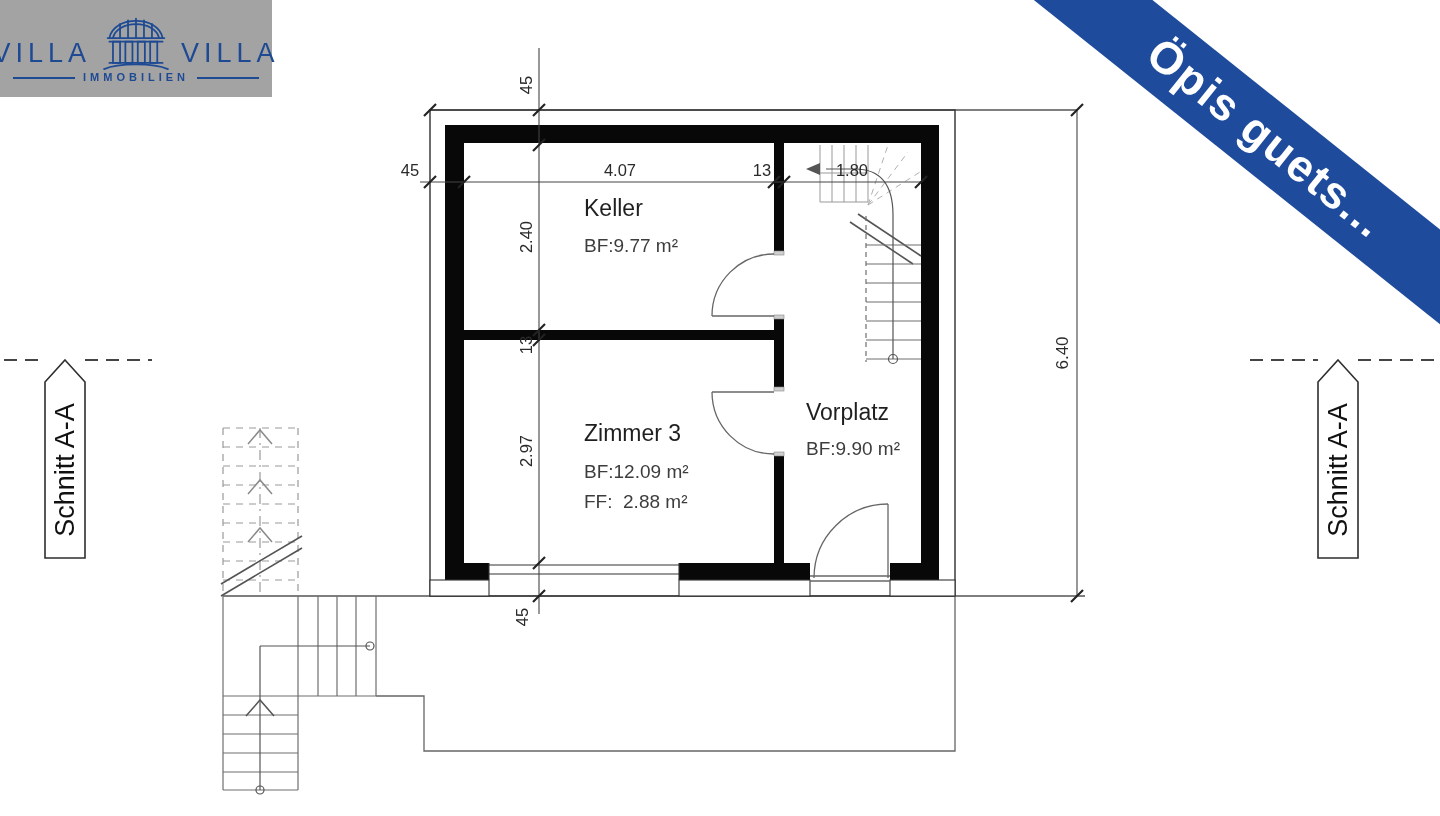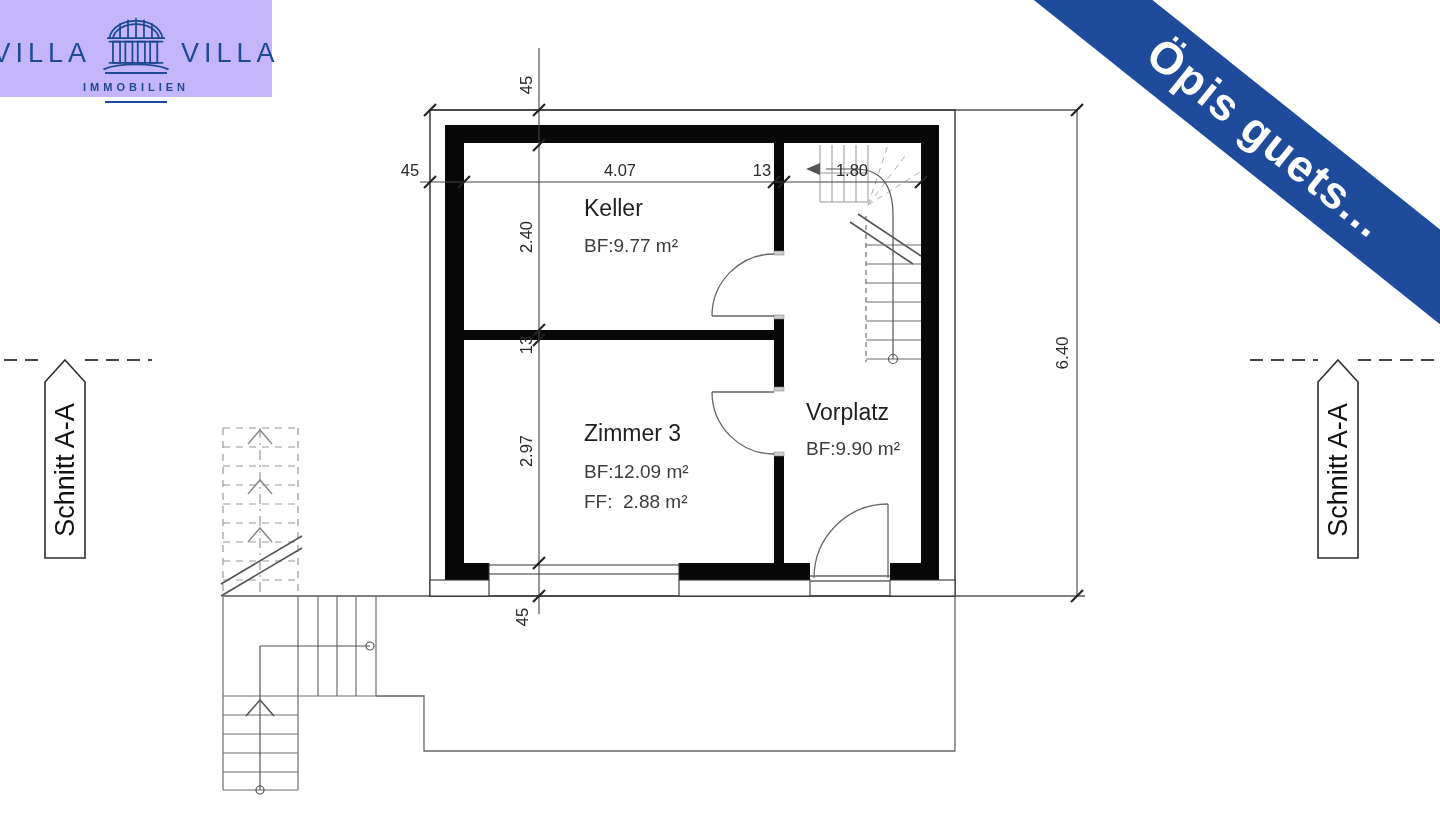--- a/index.html
+++ b/index.html
@@ -2,26 +2,26 @@
 <html><head>
 <meta charset="utf-8">
 <style>
   html,body{margin:0;padding:0;background:#ffffff;}
   .page{position:relative;width:1440px;height:816px;overflow:hidden;background:#ffffff;
         font-family:"Liberation Sans",sans-serif;}
   .plan-svg{position:absolute;left:0;top:0;}
   svg text{font-family:"Liberation Sans",sans-serif;}
 
   
-  .logo{position:absolute;left:0;top:0;width:272px;height:97px;background:#c4b5fd;
+  .logo{position:absolute;left:0;top:0;width:272px;height:97px;background:#a3a3a3;
         color:#1e4a94;display:flex;flex-direction:column;align-items:center;justify-content:flex-start;}
   .logo-top{display:flex;align-items:flex-end;justify-content:center;gap:9px;margin-top:10px;height:60px;}
   .brand-word{font-size:27px;letter-spacing:5px;font-weight:400;line-height:1;margin-bottom:3px;}
   .logo-icon{width:72px;height:62px;flex:0 0 auto;}
-  .logo-bottom{display:flex;align-items:center;justify-content:center;gap:8px;margin-top:2px;flex-direction:column;}
+  .logo-bottom{display:flex;align-items:center;justify-content:center;gap:8px;margin-top:2px;}
   .logo-rule{width:62px;height:2px;background:#1e4a94;}
   .tagline{font-size:11px;letter-spacing:4px;font-weight:700;line-height:1;}
 
   
   .banner{position:absolute;left:986px;top:101px;width:560px;height:74px;background:#1e4b9c;
           transform:rotate(38.6deg);display:flex;align-items:center;justify-content:center;}
   .banner span{color:#ffffff;font-size:45px;font-weight:700;letter-spacing:1.5px;white-space:nowrap;}
 </style>
 </head>
 <body>

